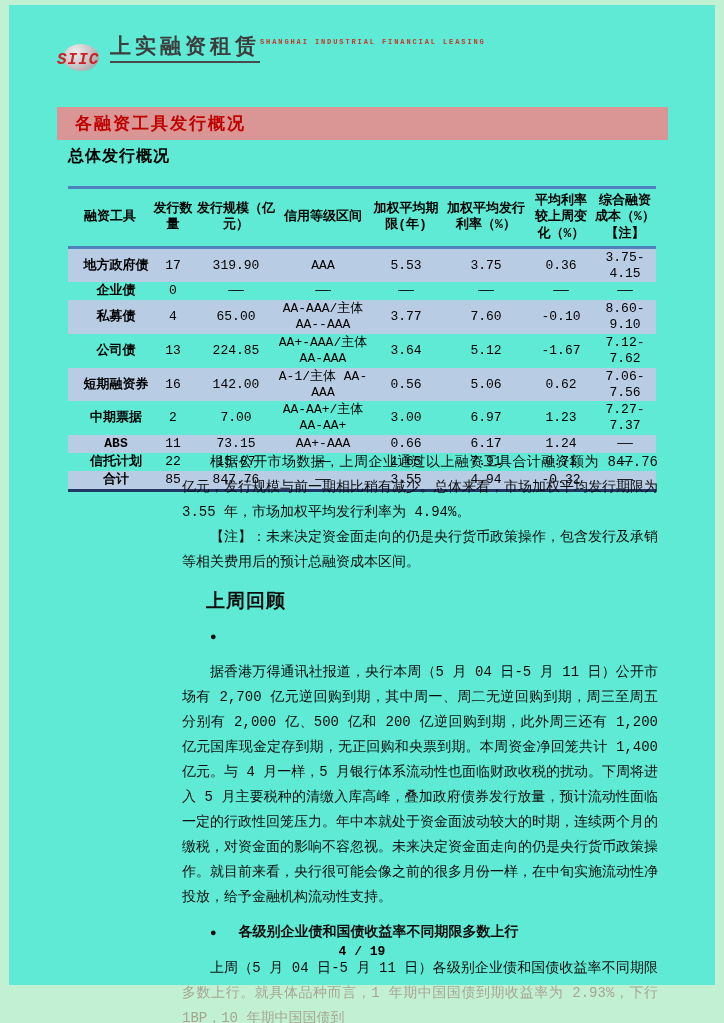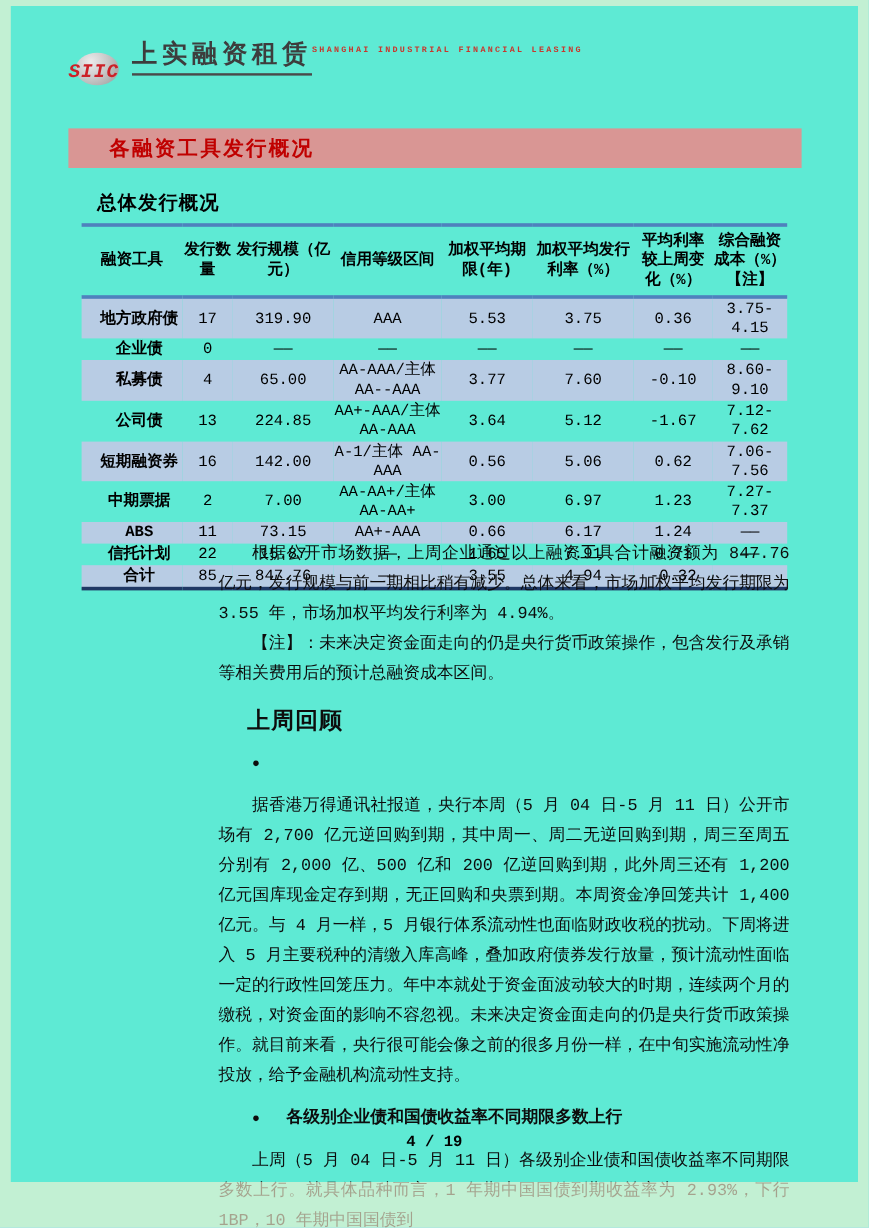--- a/index.html
+++ b/index.html
@@ -47,25 +47,25 @@
 
   
   .banner {
     position: absolute; left: 57px; top: 107px;
     width: 611px; height: 33px;
     background: #d99694;
     display: flex; align-items: center;
   }
   .banner-title {
     color: #c00000; font-weight: bold; font-size: 17px;
-    margin-left: 34px; letter-spacing: 2px;
+    margin-left: 18px; letter-spacing: 2px;
   }
 
   .sec-title {
-    position: absolute; left: 68px; top: 146px; margin: 13px;
+    position: absolute; left: 68px; top: 146px; margin: 0;
     font-size: 16px; font-weight: bold; color: #000; letter-spacing: 1px;
   }
 
   
   .issuance {
     position: absolute; left: 68px; top: 186px; width: 588px;
     border-collapse: collapse; table-layout: fixed;
     font-size: 13px; color: #000;
   }
   .issuance thead tr { border-top: 3px solid #4f81bd; border-bottom: 3px solid #4f81bd; }

